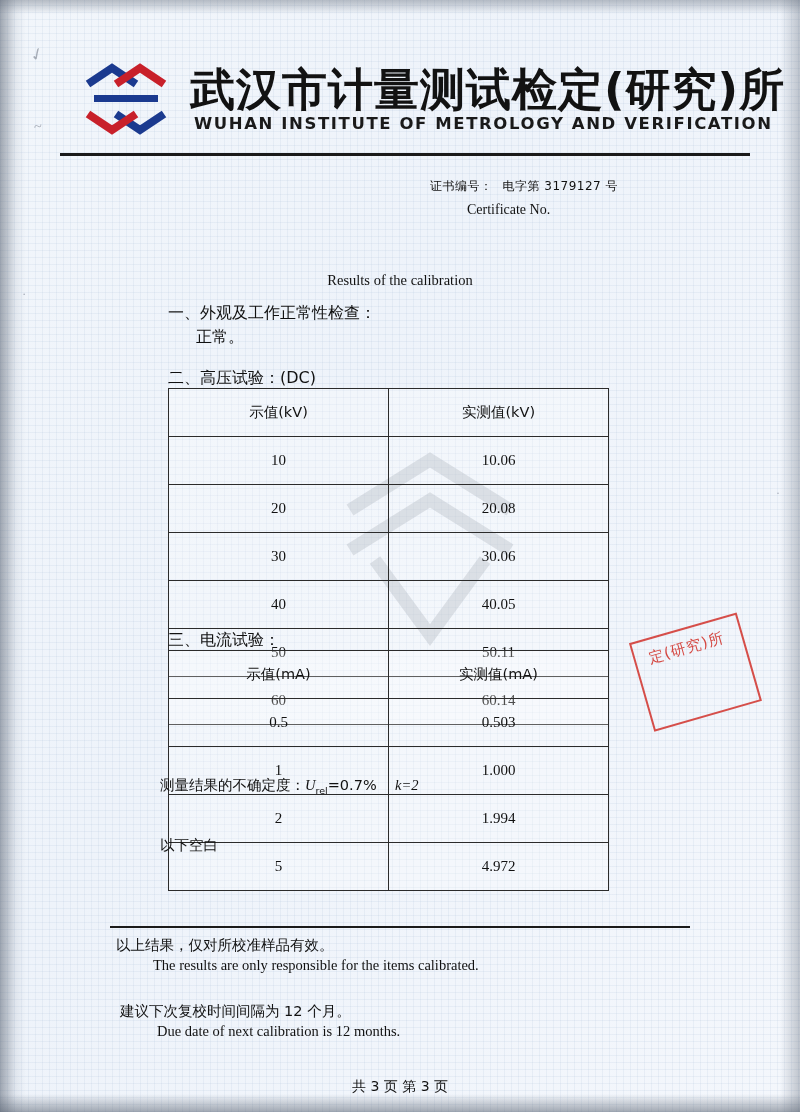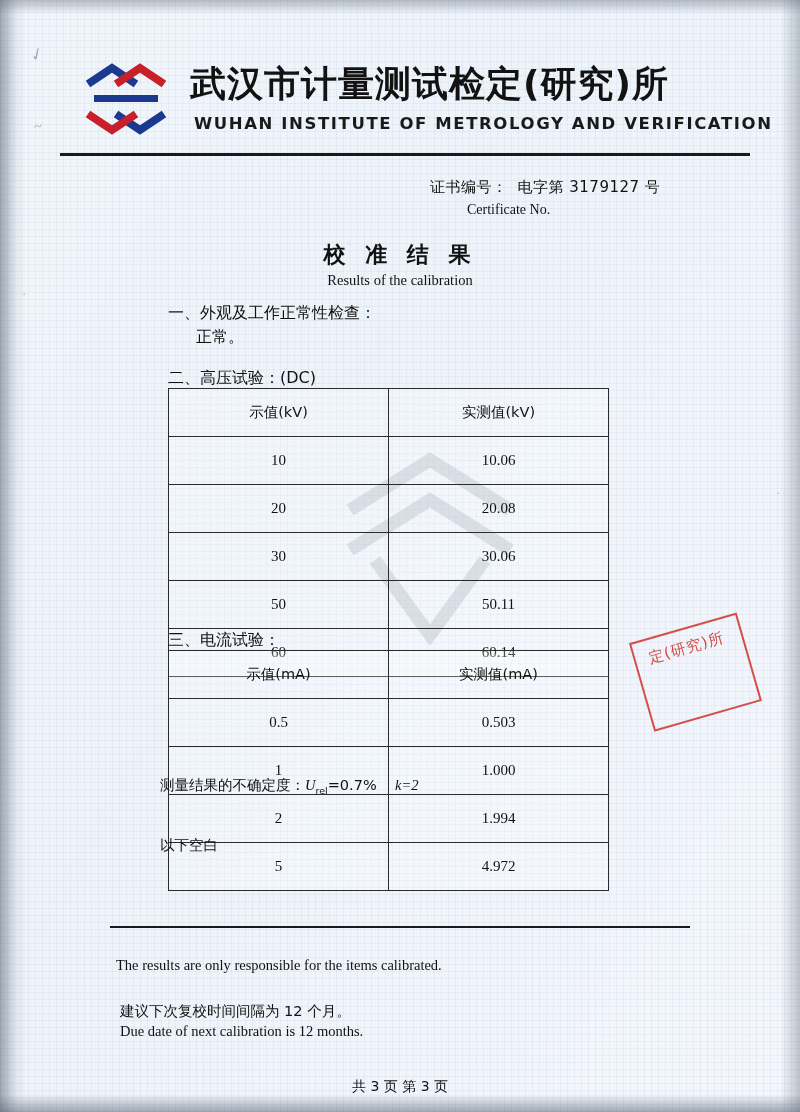--- a/index.html
+++ b/index.html
@@ -60,21 +60,21 @@
     width: 88px;
     height: 74px;
   }
   .logo svg { display: block; }
   .org-cn {
     position: absolute;
     left: 130px;
     top: 8px;
     font-family: "DejaVu Sans", sans-serif;
     font-weight: bold;
-    font-size: 36px;
+    font-size: 45px;
     letter-spacing: 1px;
     color: #121212;
     white-space: nowrap;
   }
   .org-en {
     position: absolute;
     left: 134px;
     top: 62px;
     font-family: "DejaVu Sans", sans-serif;
     font-weight: bold;
@@ -91,21 +91,21 @@
     height: 3px;
     background: #1a1a1a;
   }
 
   
   .cert-no-row {
     position: absolute;
     left: 430px;
     top: 178px;
     font-family: "DejaVu Sans", sans-serif;
-    font-size: 15px;
+    font-size: 12px;
     color: #111;
     white-space: nowrap;
   }
   .cert-no-row .label { letter-spacing: 0.5px; }
   .cert-no-row .value { margin-left: 10px; letter-spacing: 0.5px; }
   .cert-no-en {
     position: absolute;
     left: 467px;
     top: 202px;
     font-family: "Liberation Serif", serif;
@@ -201,21 +201,21 @@
     height: 2px;
     background: #1a1a1a;
   }
   .foot-line {
     position: absolute;
     font-size: 14.5px;
     color: #111;
     white-space: nowrap;
   }
   .foot-cn { font-family: "DejaVu Sans", sans-serif; }
-  .foot-en { font-family: "Liberation Serif", serif; }
+  .foot-en { font-family: "Liberation Serif", serif; margin-left: 37px; }
   .f1 { left: 116px; top: 936px; }
   .f2 { left: 116px; top: 957px; }
   .f3 { left: 120px; top: 1002px; }
   .f4 { left: 120px; top: 1023px; }
   .page-no {
     position: absolute;
     left: 0; top: 1078px;
     width: 800px;
     text-align: center;
     font-family: "DejaVu Sans", sans-serif;
@@ -303,21 +303,20 @@
     <div class="org-cn">武汉市计量测试检定(研究)所</div>
     <div class="org-en">WUHAN INSTITUTE OF METROLOGY AND VERIFICATION</div>
   </div>
   <div class="header-rule"></div>
 
   <div class="cert-no-row">
     <span class="label">证书编号：</span><span class="value">电字第 3179127 号</span>
   </div>
   <div class="cert-no-en">Certificate No.</div>
 
-  <div class="title-cn">校 准 结 果</div>
   <div class="title-en">Results of the calibration</div>
 
   <div class="sec sec1">一、外观及工作正常性检查：</div>
   <div class="sec sec1-val">正常。</div>
 
   <div class="sec sec2">二、高压试验：(DC)</div>
   <table class="data" id="table-hv">
     <tbody>
         <tr>
       <td class="head">示值(kV)</td>
@@ -329,20 +328,24 @@
     </tr>
     <tr>
       <td>20</td>
       <td>20.08</td>
     </tr>
     <tr>
       <td>30</td>
       <td>30.06</td>
     </tr>
     <tr>
+      <td>40</td>
+      <td>40.05</td>
+    </tr>
+    <tr>
       <td>50</td>
       <td>50.11</td>
     </tr>
     <tr>
       <td>60</td>
       <td>60.14</td>
     </tr>
   </tbody>
     </table>
 
@@ -376,20 +379,21 @@
     <span>测量结果的不确定度：</span><i>U</i><sub>rel</sub><span>=0.7%</span>&nbsp;&nbsp;&nbsp;&nbsp;<i>k=2</i>
   </div>
   <div class="blank-note">以下空白</div>
 
   <div class="stamp">
     <div class="box"></div>
     <div class="txt">定(研究)所</div>
   </div>
 
   <div class="footer-rule"></div>
+  <div class="foot-line foot-cn f1">以上结果，仅对所校准样品有效。</div>
   <div class="foot-line foot-en f2">The results are only responsible for the items calibrated.</div>
   <div class="foot-line foot-cn f3">建议下次复校时间间隔为 12 个月。</div>
   <div class="foot-line foot-en f4">Due date of next calibration is  12  months.</div>
   <div class="page-no">共 3 页 第 3 页</div>
 
   <div class="mark m1">✓</div>
   <div class="mark m2">~</div>
   <div class="mark m3">·</div>
   <div class="mark m4">·</div>
 

